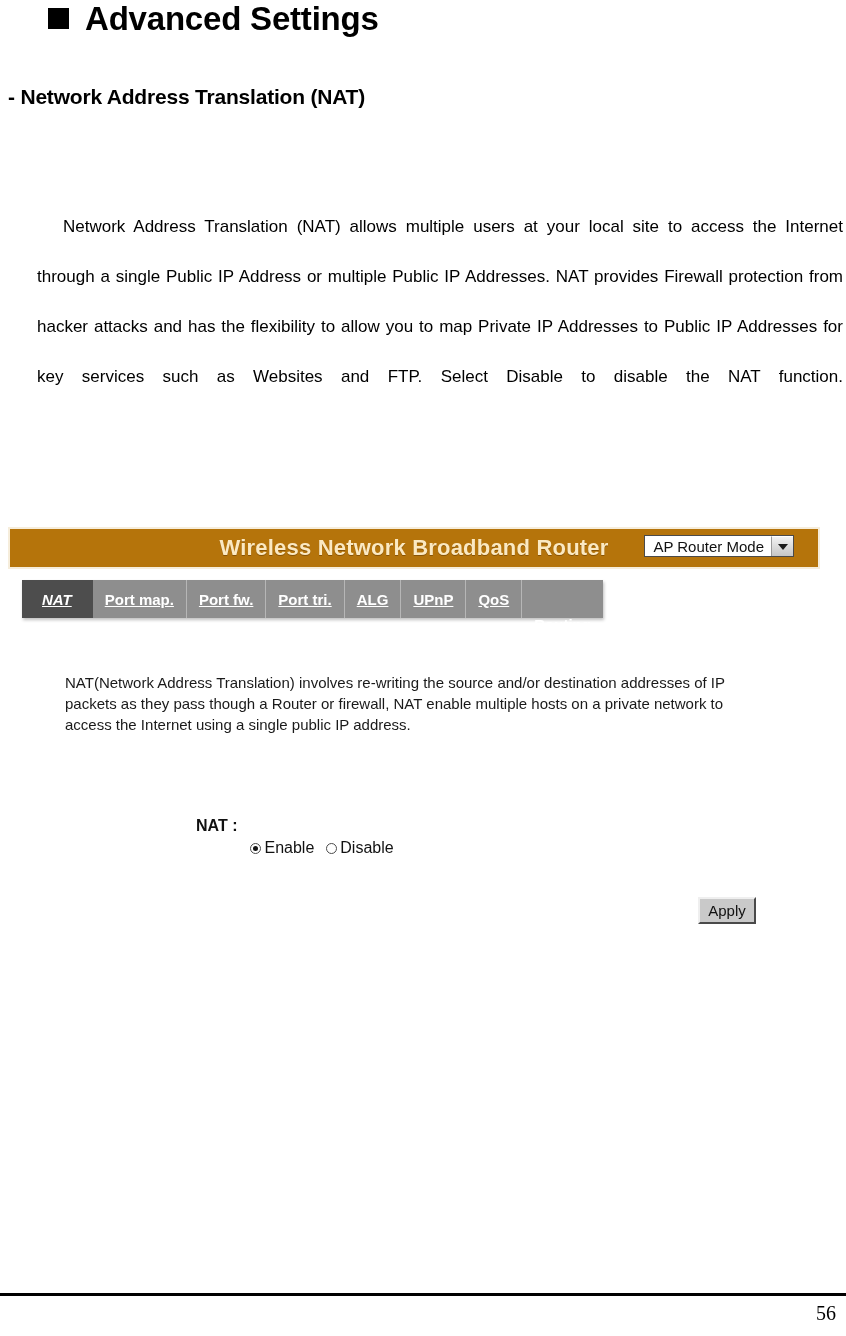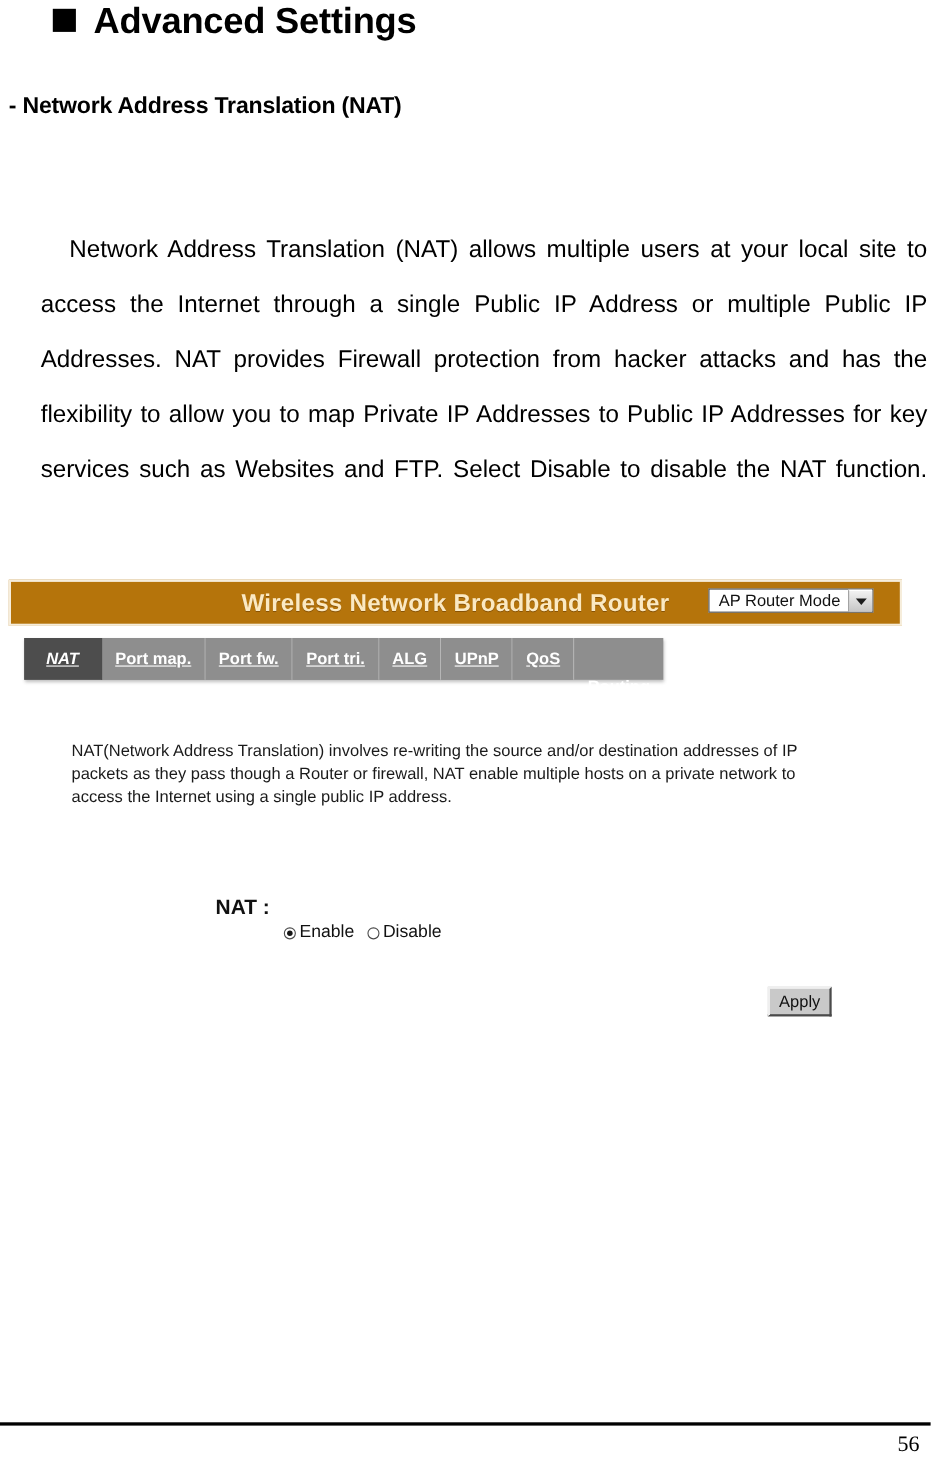--- a/index.html
+++ b/index.html
@@ -49,21 +49,21 @@
     letter-spacing: -0.2px;
     white-space: nowrap;
   }
 
   
   .body-copy {
     position: absolute;
     left: 37px;
     top: 202px;
     width: 806px;
-    font-size: 22px;
+    font-size: 17px;
     line-height: 50px;
     text-align: justify;
     text-indent: 26px;
     color: #000;
   }
   .body-copy::after {
     content: "";
     display: inline-block;
     width: 100%;
   }
@@ -182,21 +182,21 @@
   
   .ui-field-row {
     position: absolute;
     left: 188px;
     top: 272px;
     display: flex;
     align-items: center;
     gap: 13px;
   }
   .ui-field-label {
-    font-size: 19px;
+    font-size: 16px;
     font-weight: bold;
     color: #111;
     white-space: nowrap;
   }
   .ui-radio-group {
     display: flex;
     align-items: center;
     gap: 12px;
     margin-top: 45px;
   }

